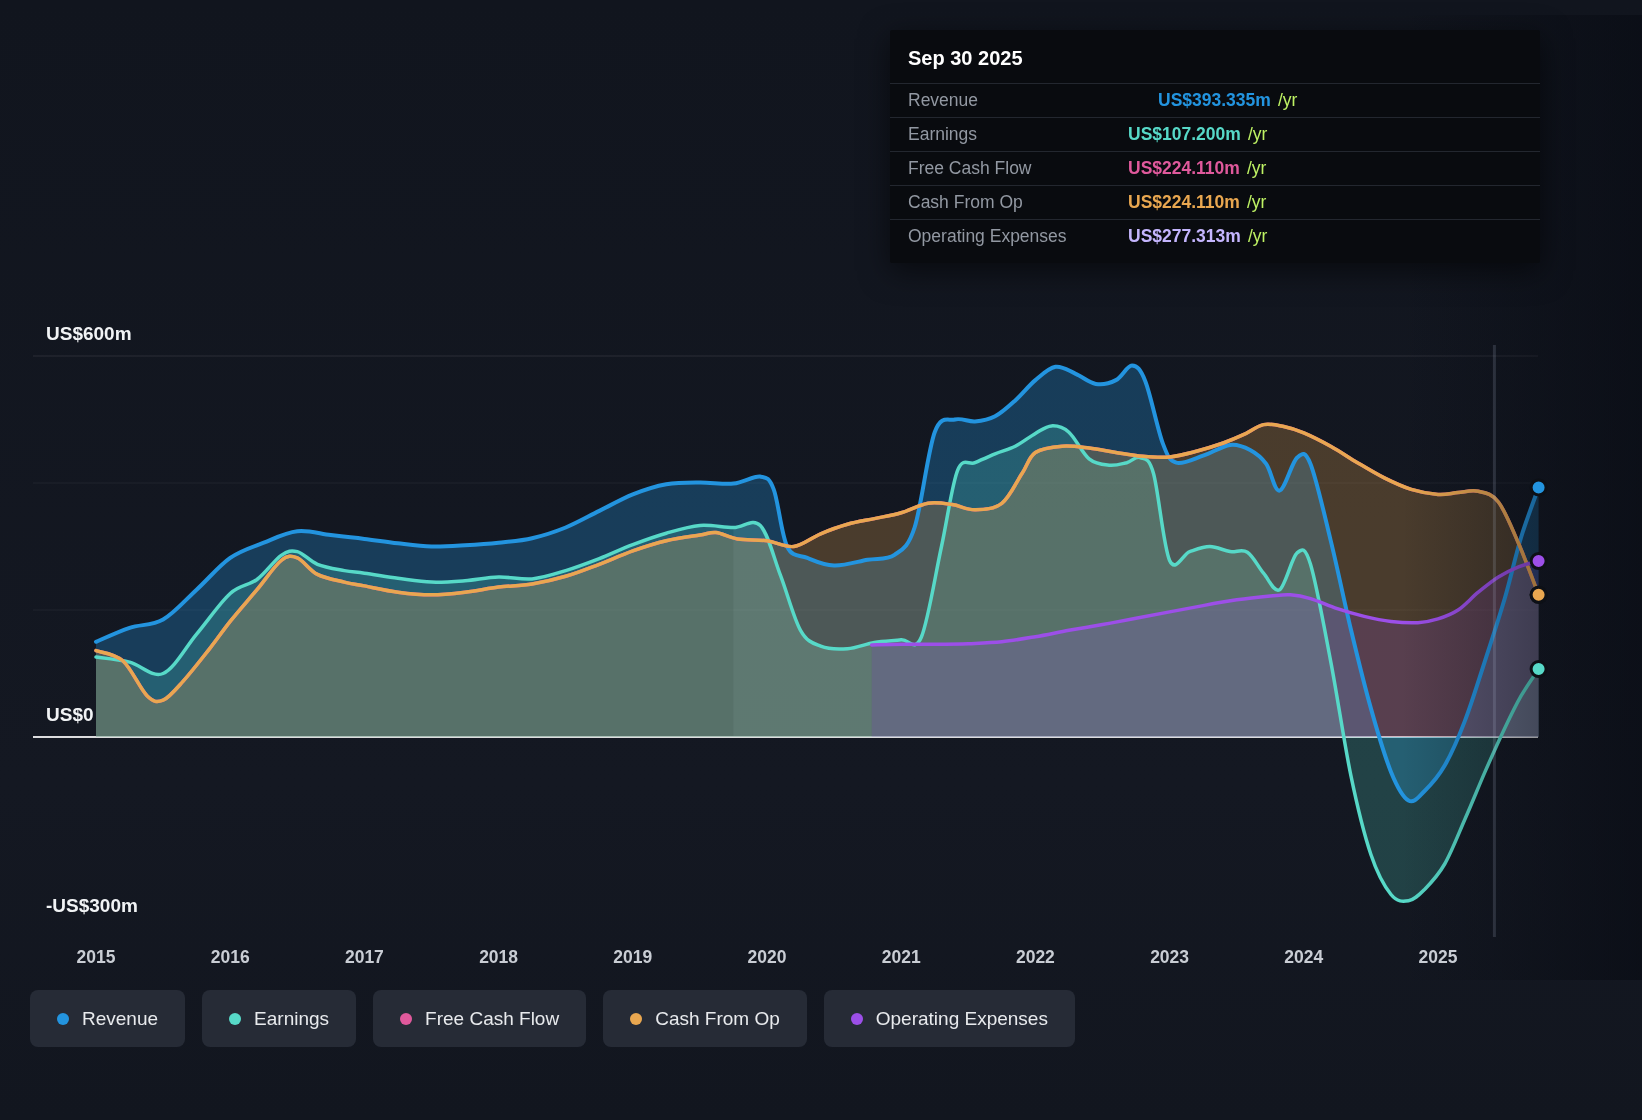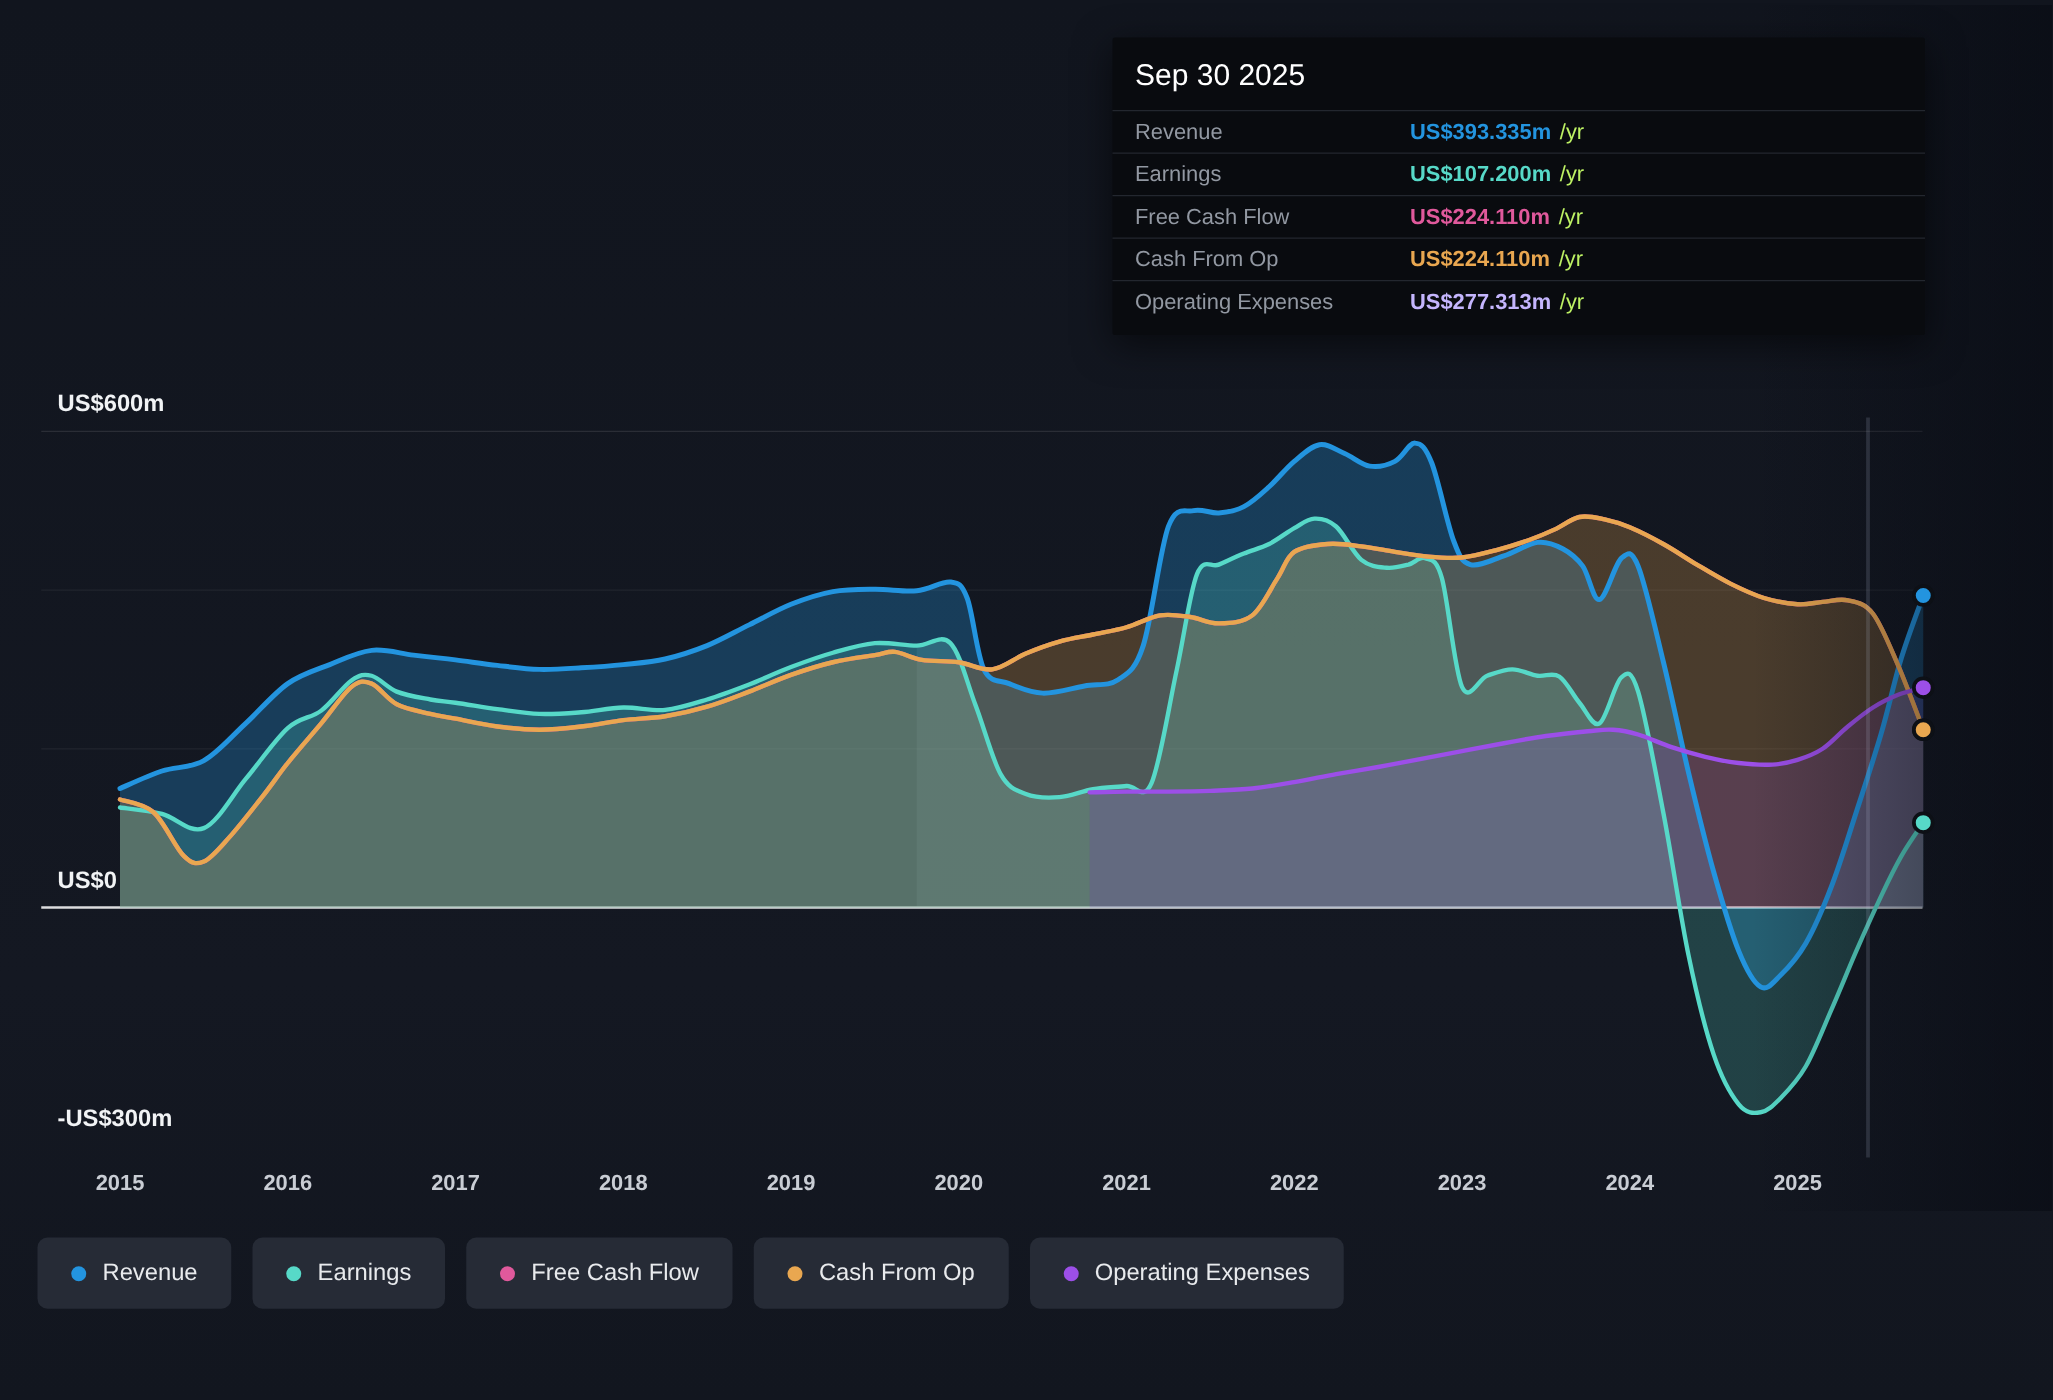--- a/index.html
+++ b/index.html
@@ -1,25 +1,25 @@
 <!DOCTYPE html>
 <html><head>
 <meta charset="utf-8">
 <style>
   html,body{margin:0;padding:0;background:#12161F;}
   body{width:1642px;height:1120px;overflow:hidden;font-family:"Liberation Sans",sans-serif;}
   .page{position:relative;width:1642px;height:1120px;background:linear-gradient(180deg,#11151E 0%,#141822 70%,#12161F 100%);}
-  .chart-wrap{position:absolute;left:0;top:4px;width:1642px;height:965px;}
+  .chart-wrap{position:absolute;left:0;top:15px;width:1642px;height:965px;}
   svg{display:block}
   svg text{font-family:"Liberation Sans",sans-serif;}
 
   
   .tooltip{position:absolute;left:890px;top:30px;width:650px;background:#090B0F;border-radius:2px;
            padding:4px 0 10px;z-index:5;box-shadow:0 8px 30px rgba(0,0,0,.55);}
-  .tt-title{font-size:24px;font-weight:400;color:#FFFFFF;padding:13px 18px 13px;}
+  .tt-title{font-size:20px;font-weight:700;color:#FFFFFF;padding:13px 18px 13px;}
   .tt-row{display:flex;align-items:center;min-height:33px;padding:0 18px;border-top:1px solid #23272F;font-size:17.5px;}
   .tt-row.no-border{border-top:none;margin-top:-2px;}
   .tt-label{width:220px;color:#9298A2;flex:none;}
   .v{font-weight:700;color:#fff;}
   .suffix{color:#bef264;margin-left:7px;}
 
   
   .legend{position:absolute;left:30px;top:990px;display:flex;gap:17px;}
   .pill{display:flex;align-items:center;gap:13px;background:#262B36;border:none;border-radius:8px;
         height:57px;padding:0 27px;font-size:19px;color:#E8EAED;font-family:inherit;cursor:pointer;}
@@ -74,21 +74,21 @@
         <text x="1303.8" y="948" fill="#C9CDD4" font-size="17.5" font-weight="600" text-anchor="middle">2024</text>
         <text x="1438.0" y="948" fill="#C9CDD4" font-size="17.5" font-weight="600" text-anchor="middle">2025</text>
       </svg>
   </div>
 
   <div class="tooltip">
     <div class="tt-title">Sep 30 2025</div>
 
     <div class="tt-row">
       <span class="tt-label">Revenue</span>
-      <span><b class="v" style="color: rgb(35, 148, 223);">US$393.335m</b><span class="suffix">/yr</span></span>
+      <span><b class="v" style="color: rgb(35, 148, 223); margin-left: 30px;">US$393.335m</b><span class="suffix">/yr</span></span>
     </div>
 
     <div class="tt-row">
       <span class="tt-label">Earnings</span>
       <span><b class="v" style="color: rgb(87, 217, 200);">US$107.200m</b><span class="suffix">/yr</span></span>
     </div>
 
 
     <div class="tt-row">
       <span class="tt-label">Free Cash Flow</span>

